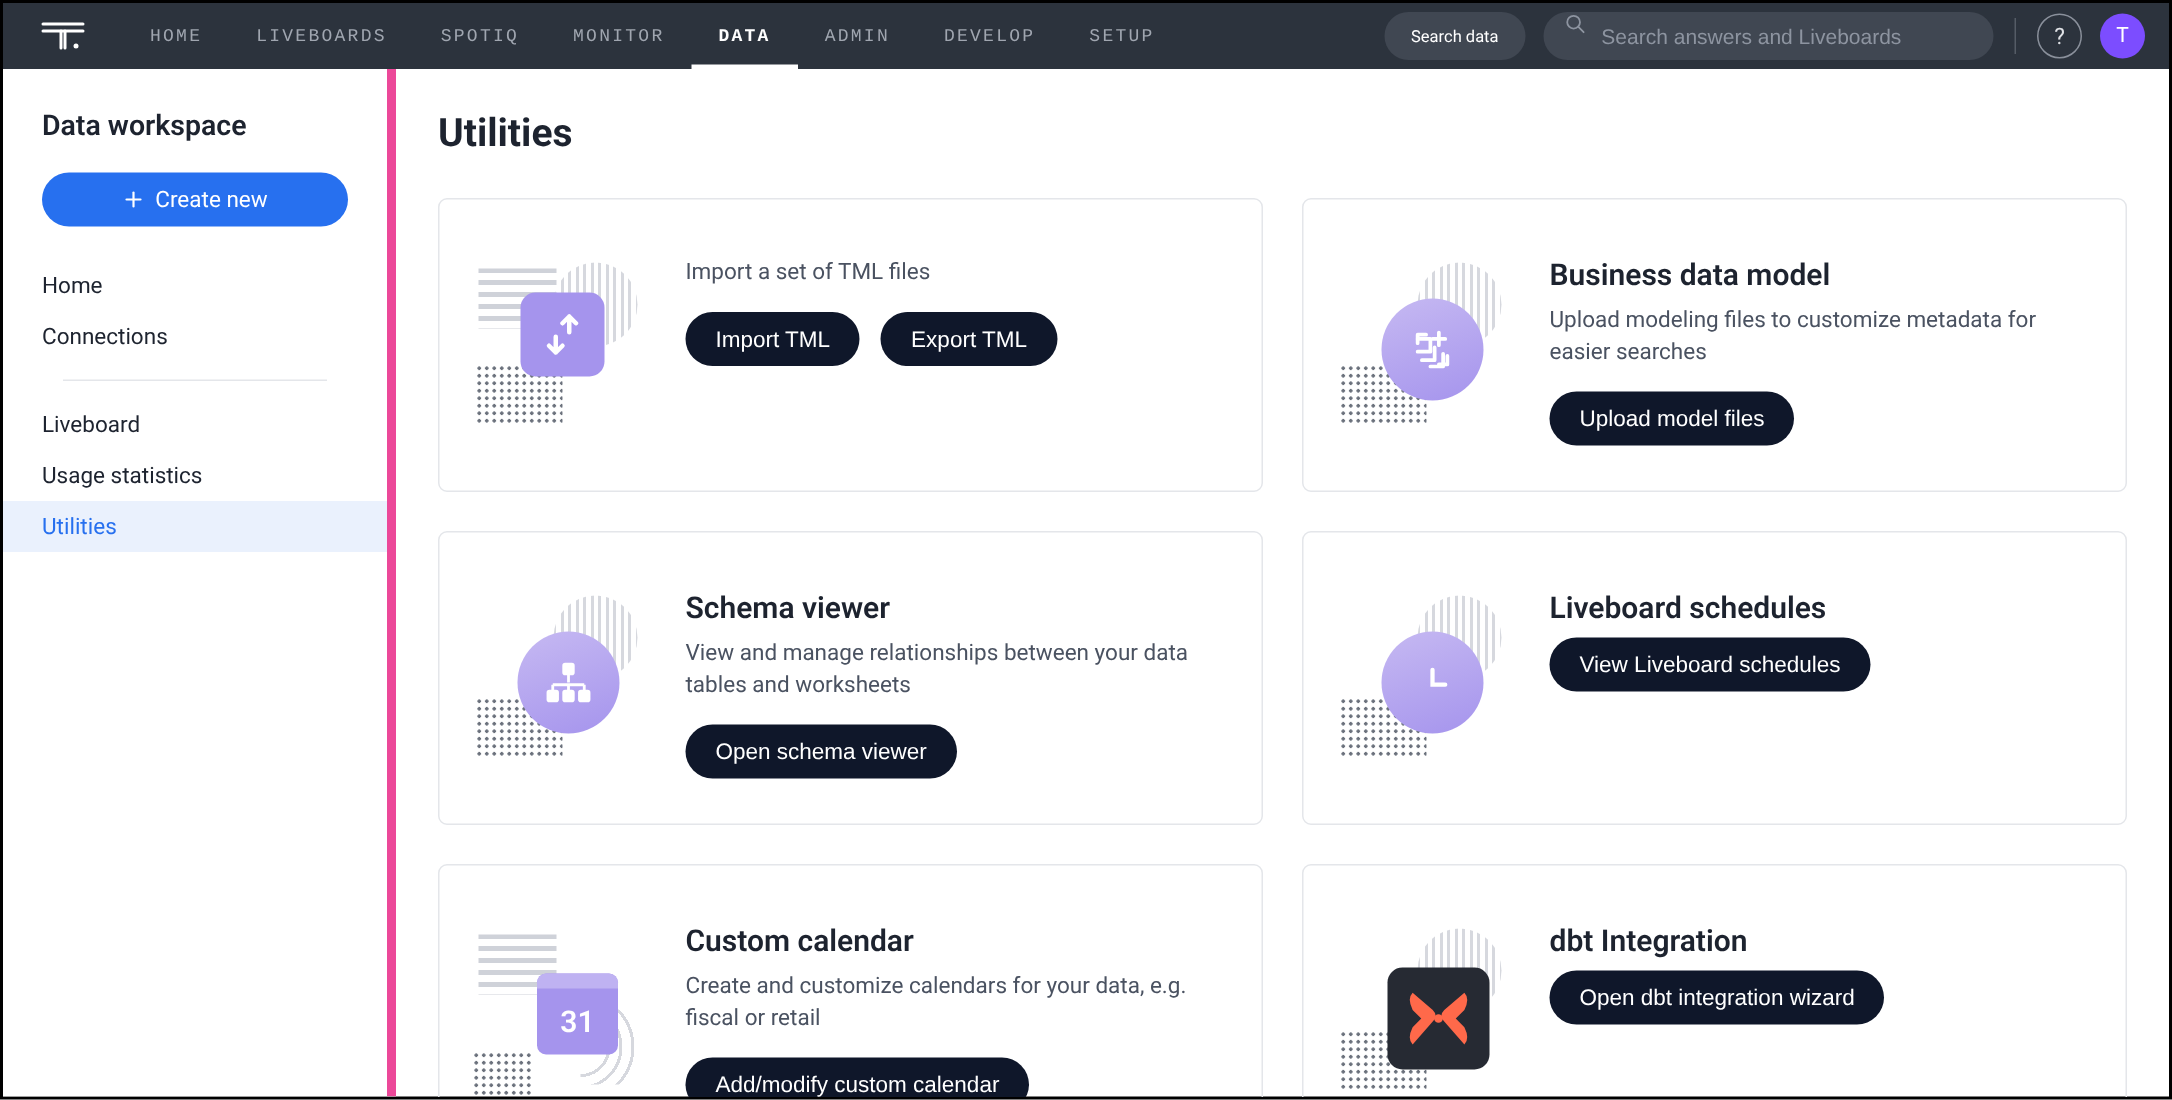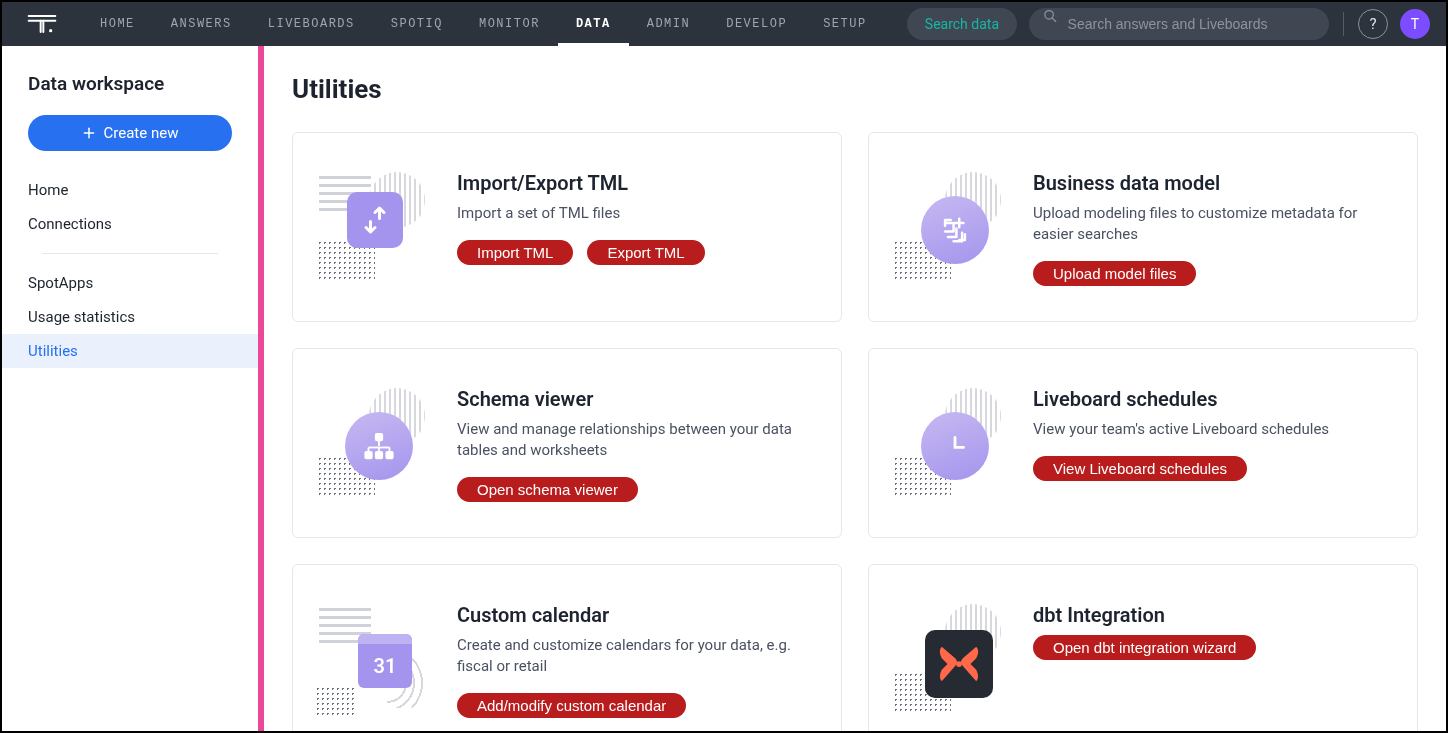--- a/index.html
+++ b/index.html
@@ -52,22 +52,22 @@
   }
   .spacer { flex: 1; }
   .search-pill {
     background: #404752;
     border-radius: 18px;
     height: 32px;
     display: flex;
     align-items: center;
     padding: 0 18px;
     margin-left: 8px;
-    color: #14b8a6;
-    font-size: 14px;
+    color: #ffffff;
+    font-size: 11px;
     cursor: pointer;
   }
   .search-input-pill {
     background: #404752;
     border-radius: 18px;
     height: 32px;
     display: flex;
     padding: 0 14px;
     margin-left: 12px;
     width: 300px;
@@ -183,24 +183,24 @@
     display: flex;
     align-items: center;
     justify-content: center;
     position: relative;
   }
   .card-body { flex: 1; padding-top: 8px; }
   .card-title { font-size: 20px; font-weight: 600; margin-bottom: 8px; }
   .card-desc { font-size: 15px; color: #4a5261; line-height: 1.4; margin-bottom: 16px; }
   .card-buttons { display: flex; gap: 14px; flex-wrap: wrap; }
   .btn-primary {
-    background: #b91c1c;
+    background: #0f172a;
     color: #fff;
     border-radius: 20px;
-    height: 25px;
+    height: 36px;
     padding: 0 20px;
     display: inline-flex;
     align-items: center;
     font-size: 15px;
     cursor: pointer;
     border: none;
   }
 
   
   .icon-backdrop {
@@ -273,21 +273,20 @@
         <line x1="4" y1="4" x2="44" y2="4"></line>
         <line x1="4" y1="11" x2="44" y2="11"></line>
         <line x1="22" y1="11" x2="22" y2="28"></line>
         <line x1="26" y1="11" x2="26" y2="28"></line>
       </g>
       <circle cx="37" cy="26" r="2.5" fill="#fff"></circle>
     </svg>
   </div>
   <div class="nav-links" id="nav-links">
       <div class="nav-link">HOME</div>
-      <div class="nav-link">ANSWERS</div>
       <div class="nav-link">LIVEBOARDS</div>
       <div class="nav-link">SPOTIQ</div>
       <div class="nav-link">MONITOR</div>
       <div class="nav-link active">DATA</div>
       <div class="nav-link">ADMIN</div>
       <div class="nav-link">DEVELOP</div>
       <div class="nav-link">SETUP</div>
     </div>
   <div class="spacer"></div>
   <div class="search-pill">
@@ -318,21 +317,21 @@
           <line x1="4" y1="12" x2="20" y2="12" stroke="#fff" stroke-width="2.5" stroke-linecap="round"></line>
         </svg>
       <span>Create new</span>
     </div>
     <div id="side-group-1">
         <div class="side-item">Home</div>
         <div class="side-item">Connections</div>
       </div>
     <div class="side-divider"></div>
     <div id="side-group-2">
-        <div class="side-item">SpotApps</div>
+        <div class="side-item">Liveboard</div>
         <div class="side-item">Usage statistics</div>
         <div class="side-item active">Utilities</div>
       </div>
   </div>
 
   <div class="main">
     <div class="page-title">Utilities</div>
     <div class="cards" id="cards-grid">
         <div class="card">
           <div class="card-icon">
@@ -344,21 +343,20 @@
                 <svg width="36" height="36" viewBox="0 0 48 48">
                   <g stroke="#fff" stroke-width="4" fill="none" stroke-linecap="round" stroke-linejoin="round">
                     <path d="M30 8 L30 22 M24 14 L30 8 L36 14"></path>
                     <path d="M18 40 L18 26 M12 34 L18 40 L24 34"></path>
                   </g>
                 </svg>
               </div>
             </div>
           </div>
           <div class="card-body">
-            <div class="card-title">Import/Export TML</div>
             <div class="card-desc">Import a set of TML files</div>
             <div class="card-buttons">
               <button class="btn-primary">Import TML</button>
               <button class="btn-primary">Export TML</button>
             </div>
           </div>
         </div>
         <div class="card">
           <div class="card-icon">
             <div class="icon-backdrop">
@@ -424,21 +422,20 @@
                 <svg width="34" height="34" viewBox="0 0 48 48">
                   <g stroke="#fff" stroke-width="4" fill="none" stroke-linecap="round">
                     <polyline points="24,12 24,26 36,26"></polyline>
                   </g>
                 </svg>
               </div>
             </div>
           </div>
           <div class="card-body">
             <div class="card-title">Liveboard schedules</div>
-            <div class="card-desc">View your team's active Liveboard schedules</div>
             <div class="card-buttons">
               <button class="btn-primary">View Liveboard schedules</button>
             </div>
           </div>
         </div>
         <div class="card">
           <div class="card-icon">
             <div class="icon-backdrop">
               <div class="lines-left"></div>
               <div class="arcs"></div>

